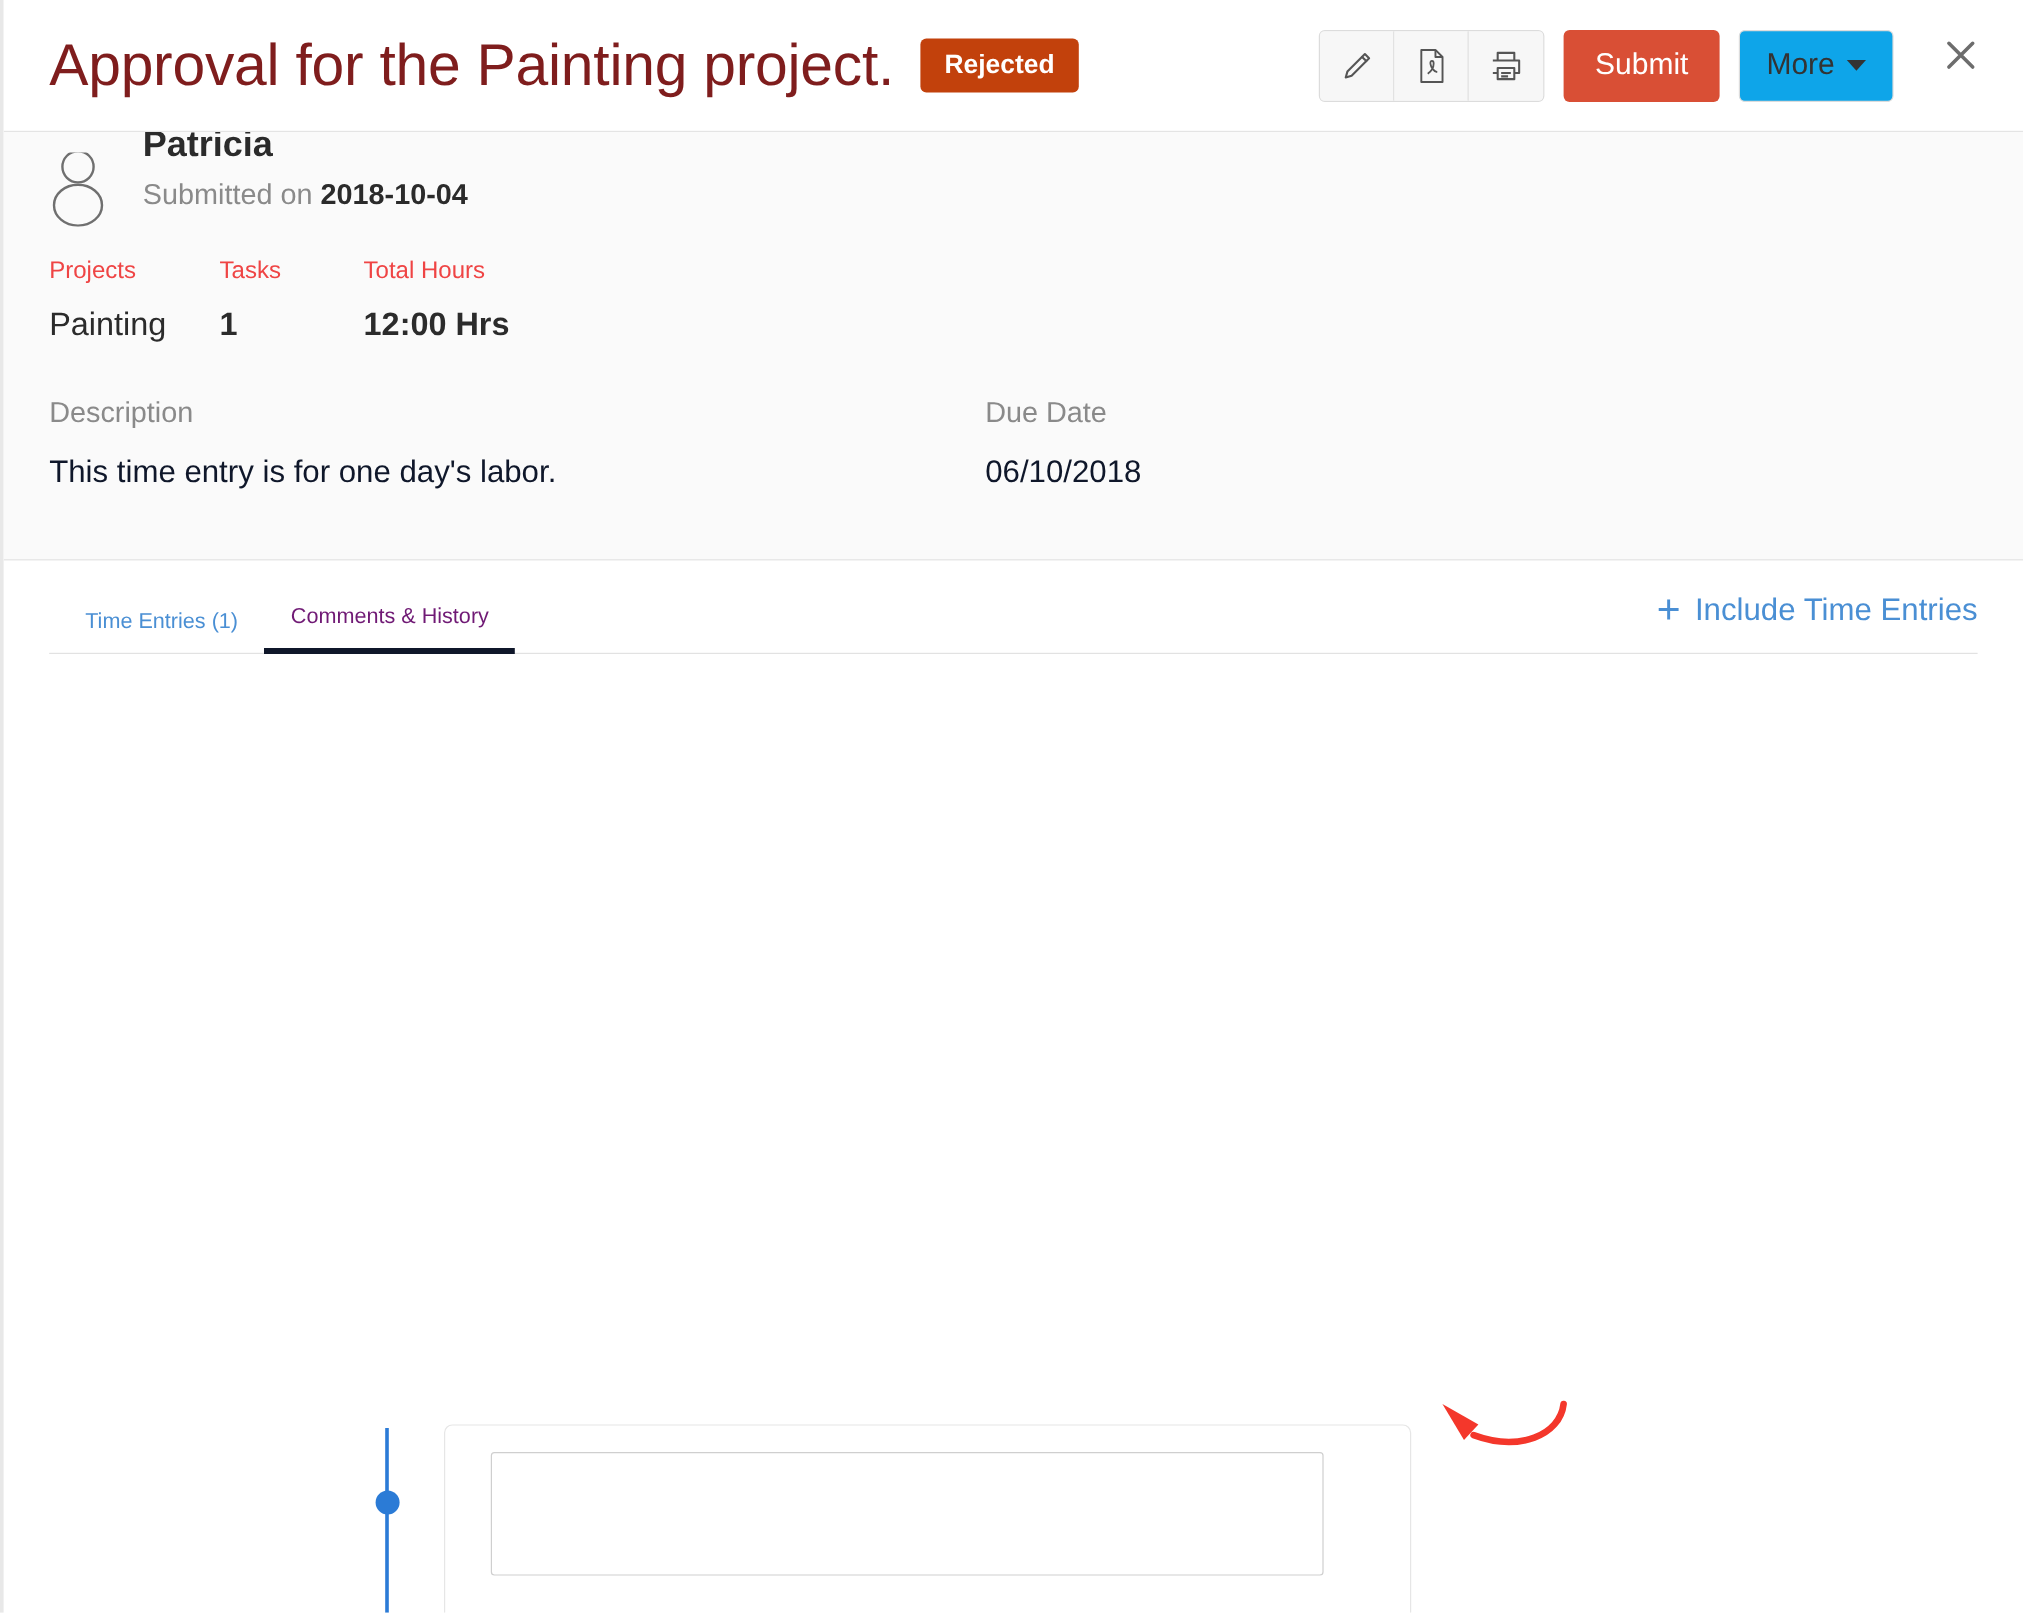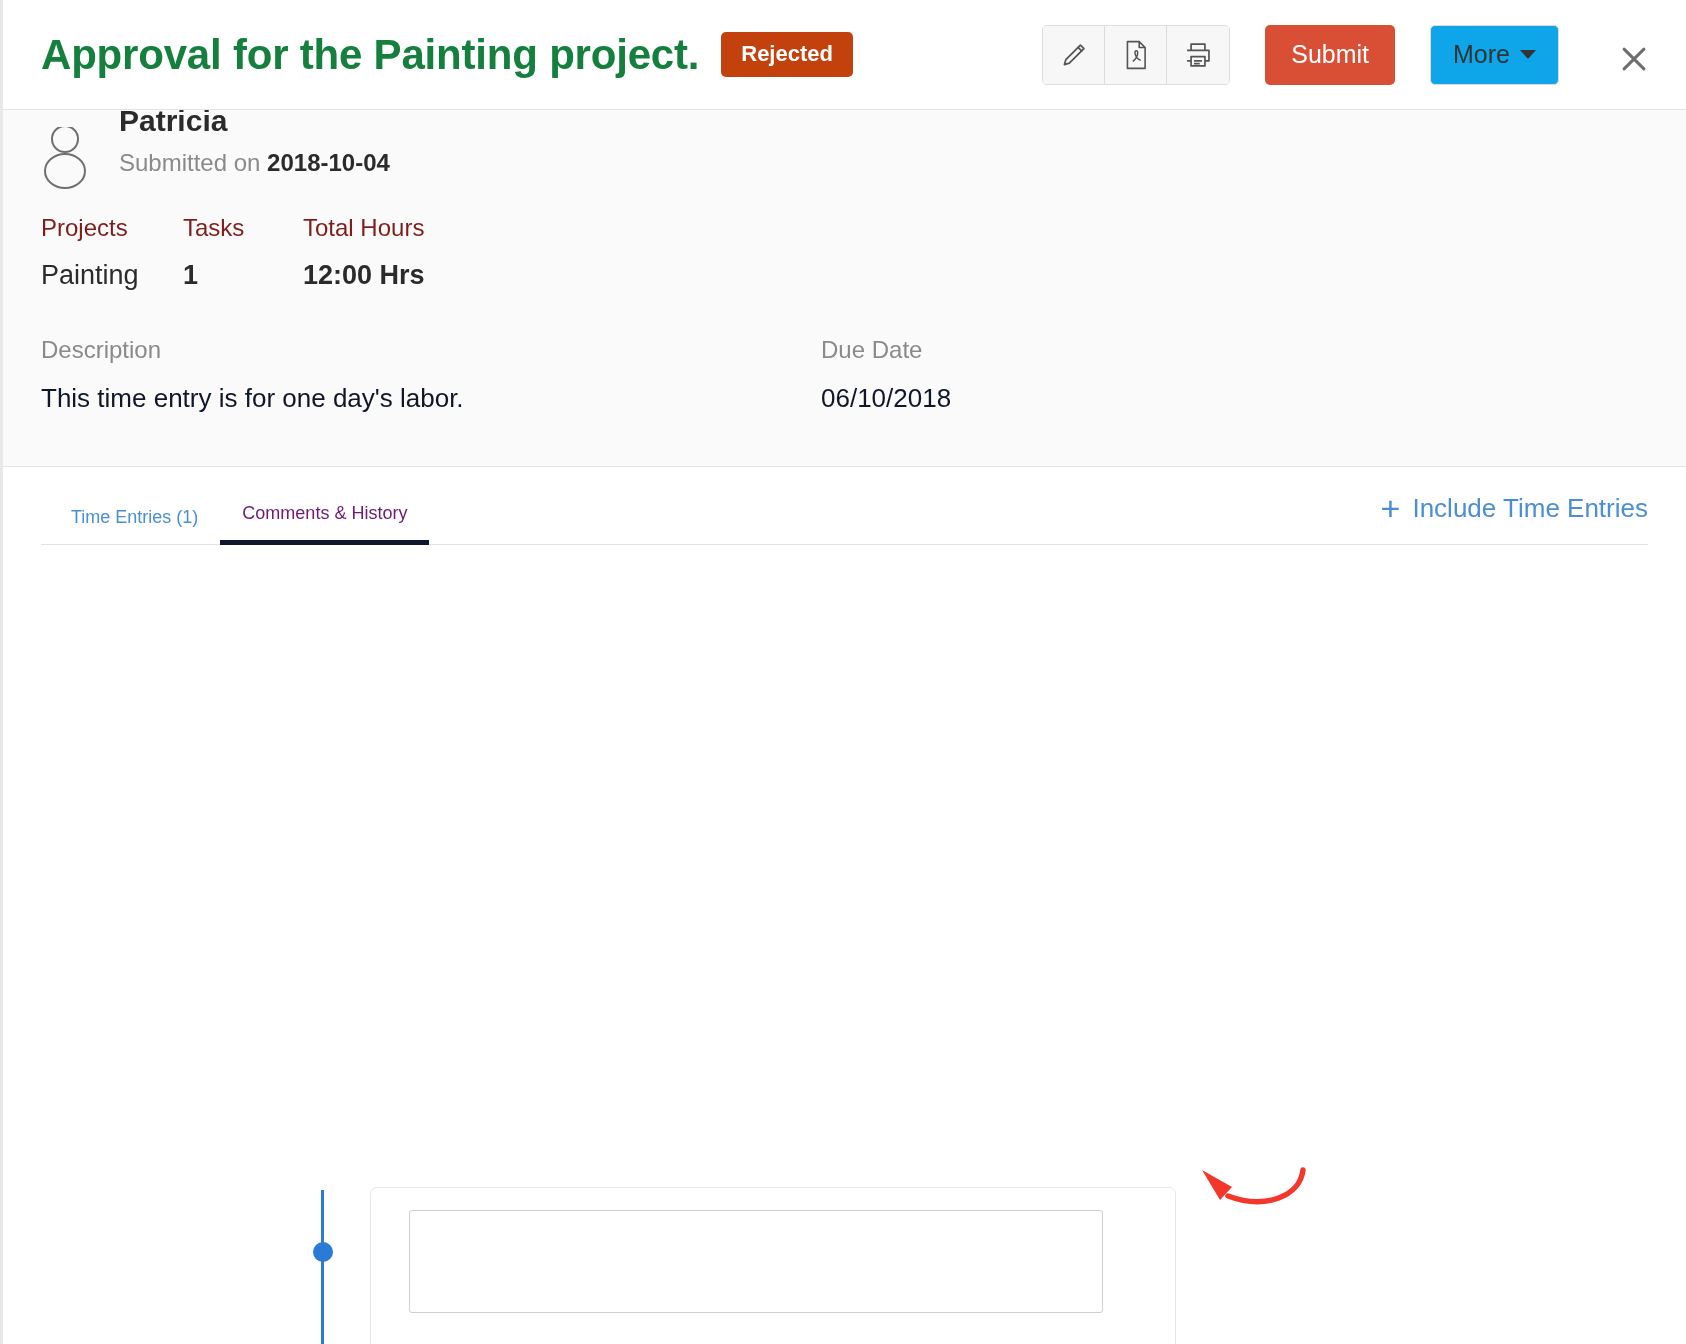--- a/index.html
+++ b/index.html
@@ -32,42 +32,42 @@
     align-items: center;
     padding: 0 28px 0 38px;
   }
   .title-wrap {
     display: flex;
     align-items: center;
     flex: 1 1 auto;
     min-width: 0;
   }
   .page-title {
-    font-size: 42px;
-    font-weight: 700;
-    color: #15803d;
+    font-size: 49px;
+    font-weight: 400;
+    color: #7f1d1d;
     letter-spacing: -0.2px;
     white-space: nowrap;
   }
   .status-badge {
     margin-left: 22px;
     background: #c2410c;
     color: #ffffff;
     font-size: 22px;
     font-weight: bold;
     border-radius: 5px;
     padding: 11px 20px 12px;
     line-height: 1;
     white-space: nowrap;
   }
 
   .header-actions {
     display: flex;
-    align-items: flex-end;
-    gap: 35px;
+    align-items: flex-start;
+    gap: 16px;
     flex: 0 0 auto;
   }
   .icon-group {
     display: flex;
     border: 1px solid #dcdcdc;
     border-radius: 5px;
     overflow: hidden;
     background: #f7f7f7;
   }
   .icon-btn {
@@ -165,22 +165,22 @@
     color: #2b2b2b;
     font-weight: bold;
   }
 
   .stats {
     display: flex;
     margin-top: 18px;
   }
   .stat { flex: 0 0 auto; }
   .stat-label {
-    font-size: 24px;
-    color: #7f1d1d;
+    font-size: 20px;
+    color: #ef4444;
     line-height: 1.2;
   }
   .stat-value {
     font-size: 27px;
     color: #2b2b2b;
     margin-top: 16px;
     line-height: 1.2;
   }
   .stat-value.bold { font-weight: bold; }
   .stat-projects { width: 142px; }

